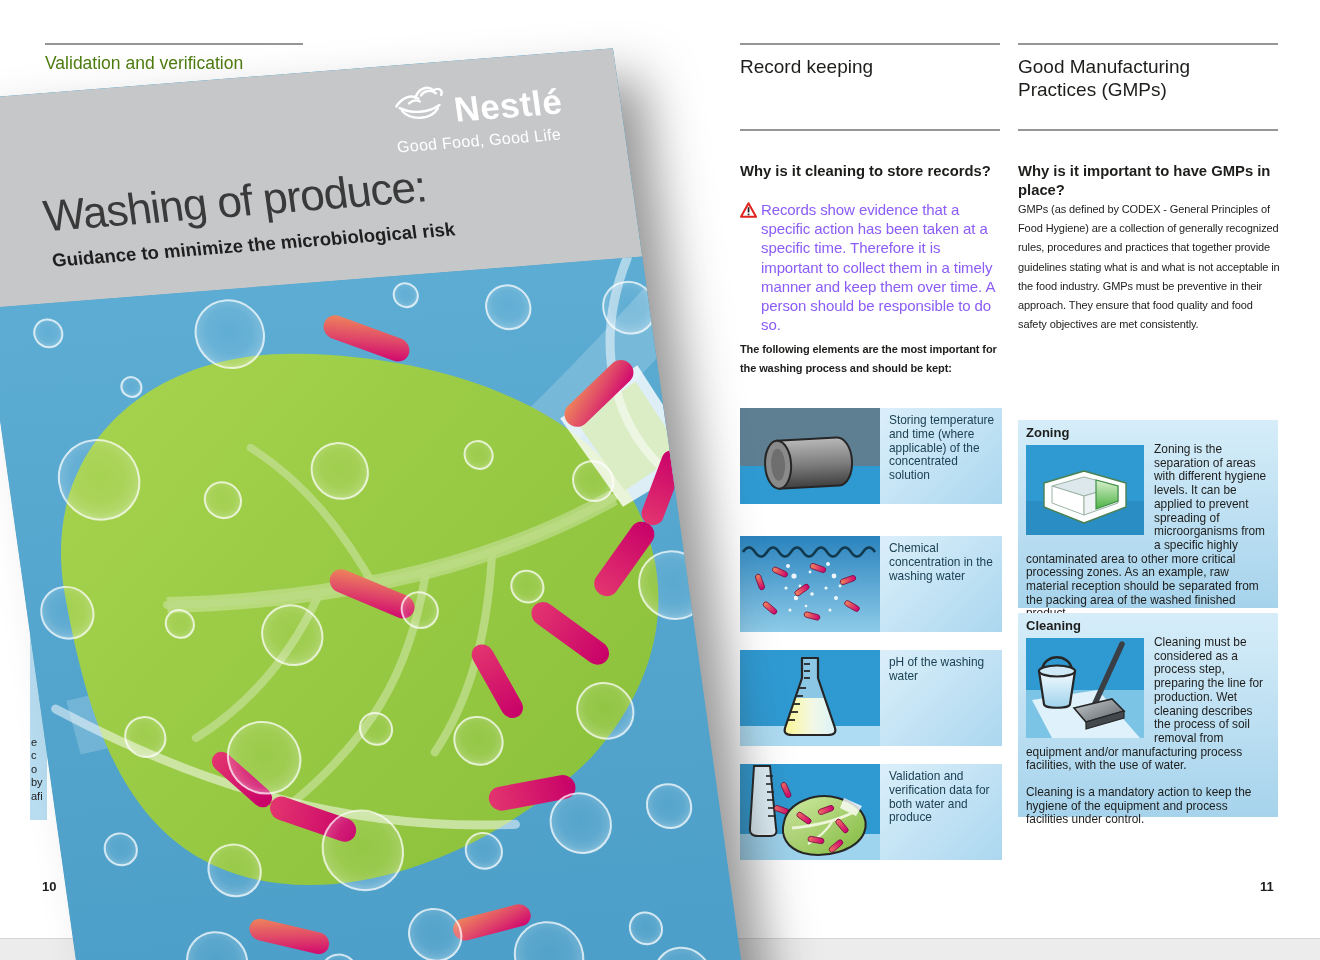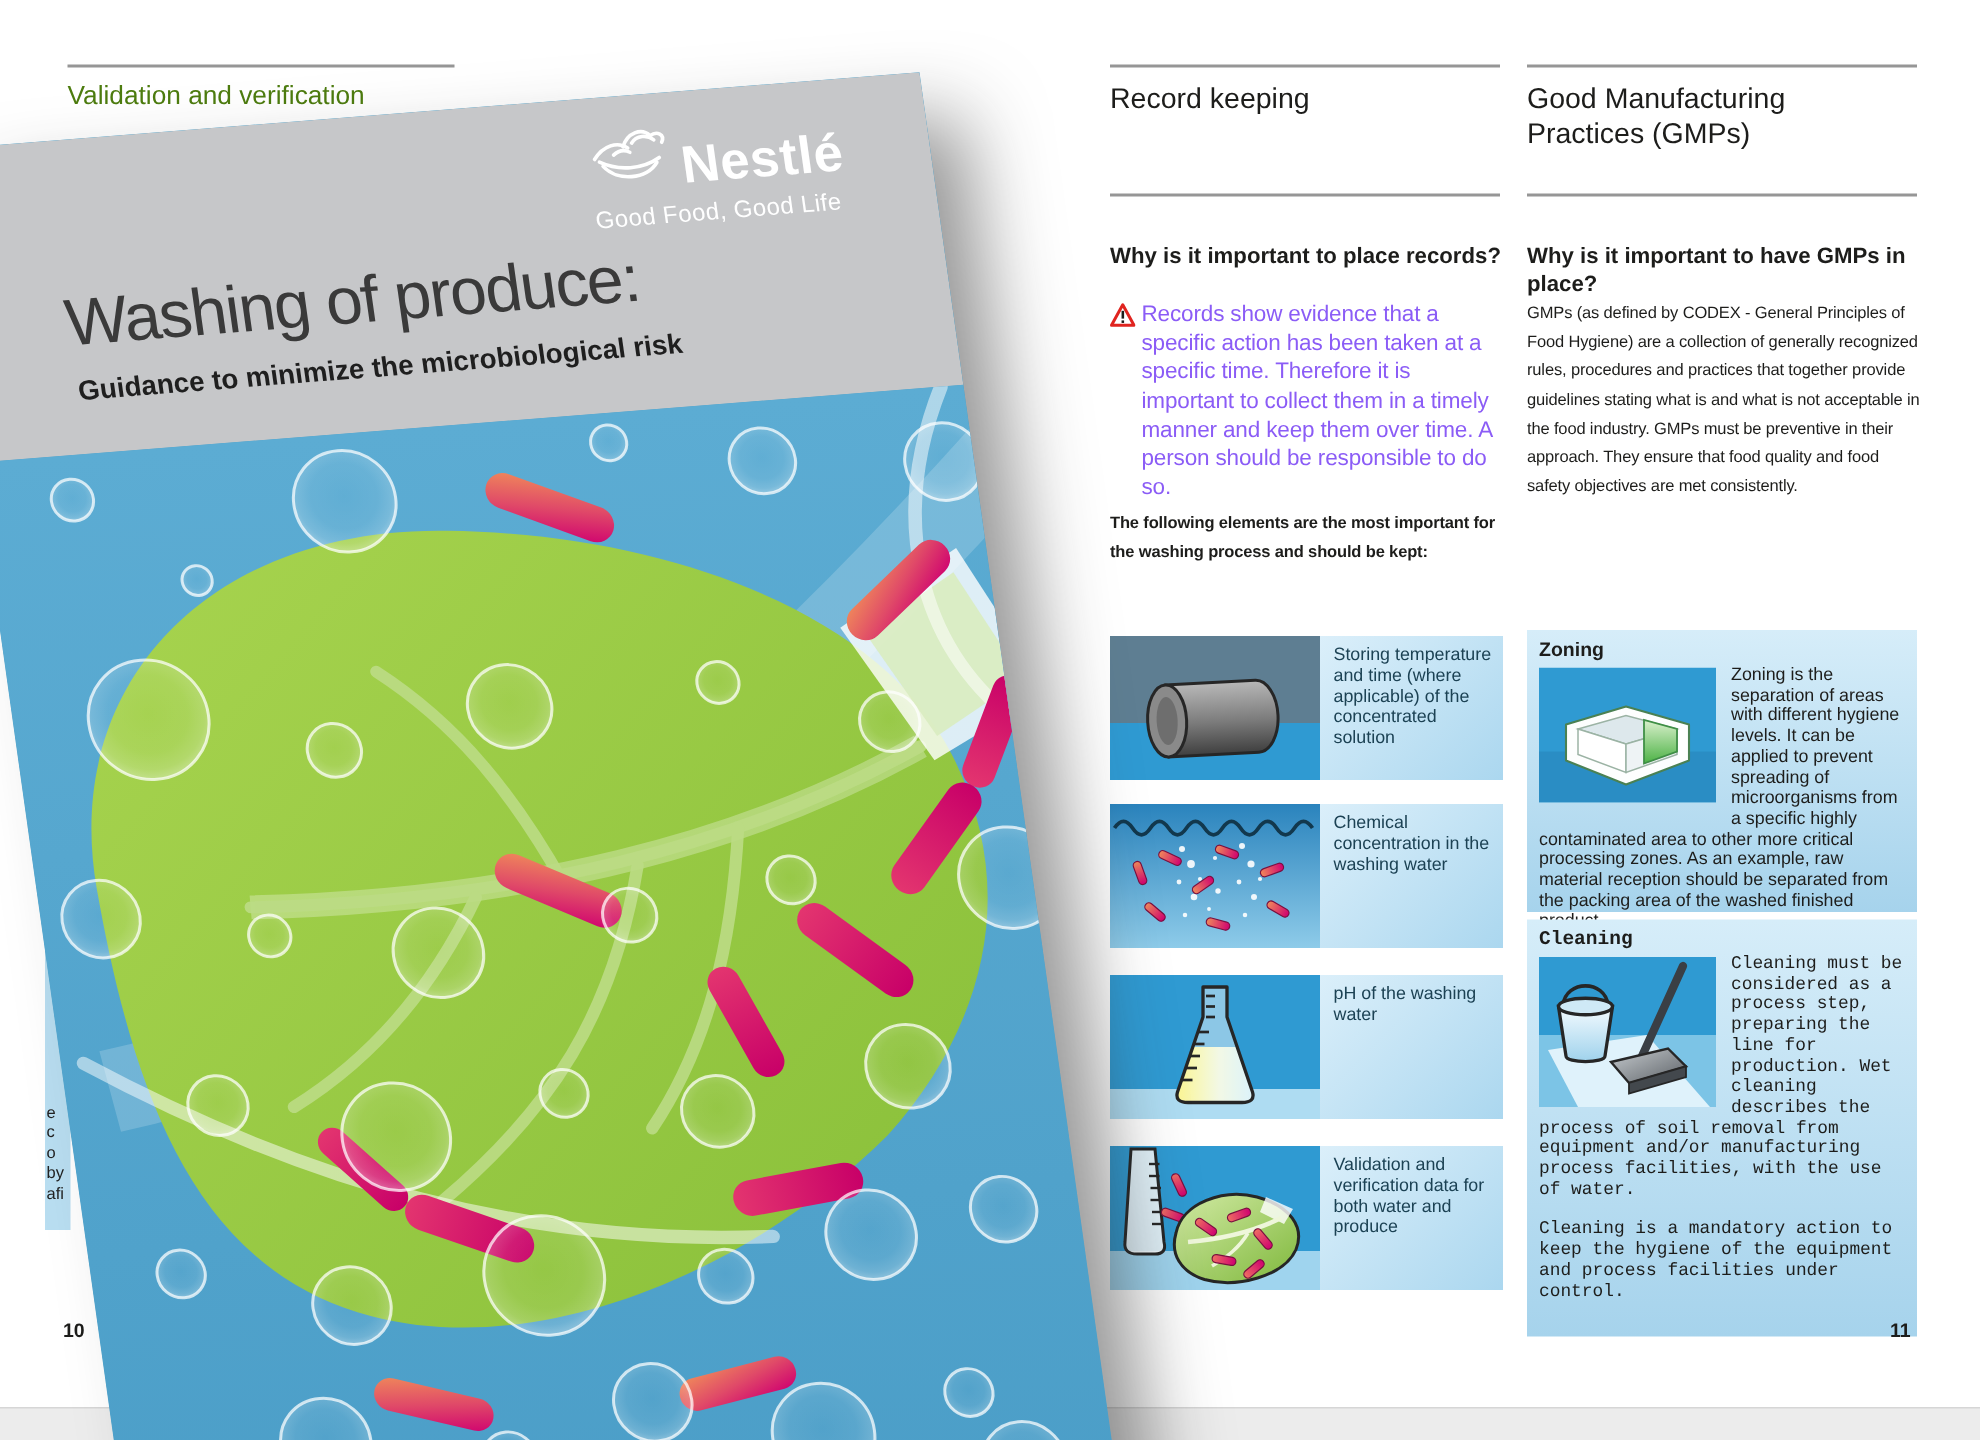--- a/index.html
+++ b/index.html
@@ -70,36 +70,36 @@
   <div class="page-num pn-left">10</div>
 
   <div class="rule" style="left:740px;top:43px;width:260px;"></div>
   <div class="rule" style="left:740px;top:129px;width:260px;"></div>
   <div class="rule" style="left:1018px;top:43px;width:260px;"></div>
   <div class="rule" style="left:1018px;top:129px;width:260px;"></div>
 
   <div class="col-header" style="left:740px;top:55px;width:250px;">Record keeping</div>
   <div class="col-header" style="left:1018px;top:55px;width:230px;">Good Manufacturing Practices (GMPs)</div>
 
-  <div class="q-head" style="left:740px;top:162px;width:262px;">Why is it important to place records?</div>
+  <div class="q-head" style="left:740px;top:162px;width:262px;">Why is it cleaning to store records?</div>
 
   <div class="warn-wrap">
     <span class="warn-icon">
       <svg width="17" height="16" viewBox="0 0 17 16">
         <polygon points="8.5,1.2 16,14.8 1,14.8" fill="#ffffff" stroke="#e0241f" stroke-width="2" stroke-linejoin="round"></polygon>
         <rect x="7.7" y="5.2" width="1.7" height="5.2" fill="#1d1d1b"></rect>
         <rect x="7.7" y="11.6" width="1.7" height="1.7" fill="#1d1d1b"></rect>
       </svg>
     </span>
     <div class="warn-text">Records show evidence that a specific action has been taken at a specific time. Therefore it is important to collect them in a timely manner and keep them over time. A person should be responsible to do so.</div>
   </div>
 
   <div class="body-text" style="left:740px;top:340px;width:262px;font-weight:bold;">The following elements are the most important for the washing process and should be kept:</div>
 
-  <div class="info-box" style="top:424px;">
+  <div class="info-box" style="top:408px;">
     <div class="ib-icon">
       <svg width="140" height="96" viewBox="0 0 140 96">
         <defs>
           <linearGradient id="drumG" x1="0" y1="0" x2="0" y2="1">
             <stop offset="0" stop-color="#b8b8b8"></stop>
               <stop offset="0.55" stop-color="#7b7b7b"></stop>
               <stop offset="1" stop-color="#3f3f3f"></stop>
           </linearGradient>
         </defs>
         <rect x="0" y="0" width="140" height="58" fill="#5e7e92"></rect>
@@ -250,21 +250,21 @@
         <path d="M18,38 L58,26 L100,38 L100,62 L58,78 L18,62 Z" fill="#fdfefe" stroke="#4a8153" stroke-width="1.4" stroke-linejoin="round"></path>
         <path d="M26,41 L58,32 L92,41 L58,51 Z" fill="#dde8ec" stroke="#9bb3a4" stroke-width="1"></path>
         <path d="M26,41 L26,58 L58,70 L58,51 Z" fill="#ffffff" stroke="#9bb3a4" stroke-width="1"></path>
         <path d="M92,41 L92,58 L58,70 L58,51 Z" fill="#eef3f5" stroke="#9bb3a4" stroke-width="1"></path>
         <path d="M70,35 L70,64 L92,56 L92,41 Z" fill="url(#zonG)" stroke="#3f8f46" stroke-width="1.2"></path>
       </svg>
     </span>
     <div class="panel-text">Zoning is the separation of areas with different hygiene levels. It can be applied to prevent spreading of microorganisms from a specific highly contaminated area to other more critical processing zones. As an example, raw material reception should be separated from the packing area of the washed finished product.</div>
   </div>
 
-  <div class="panel" style="top:613px;height:278px;font-family:Liberation Mono, monospace;">
+  <div class="panel" style="top:613px;height:204px;">
     <div class="panel-title">Cleaning</div>
     <span class="panel-icon">
       <svg width="118" height="100" viewBox="0 0 118 100">
         <defs>
           <linearGradient id="buckG" x1="0" y1="0" x2="0" y2="1">
             <stop offset="0" stop-color="#f4fbff"></stop>
               <stop offset="1" stop-color="#9fd2ec"></stop>
           </linearGradient>
           <linearGradient id="mopG" x1="0" y1="0" x2="1" y2="1">
             <stop offset="0" stop-color="#c6cbcf"></stop>

